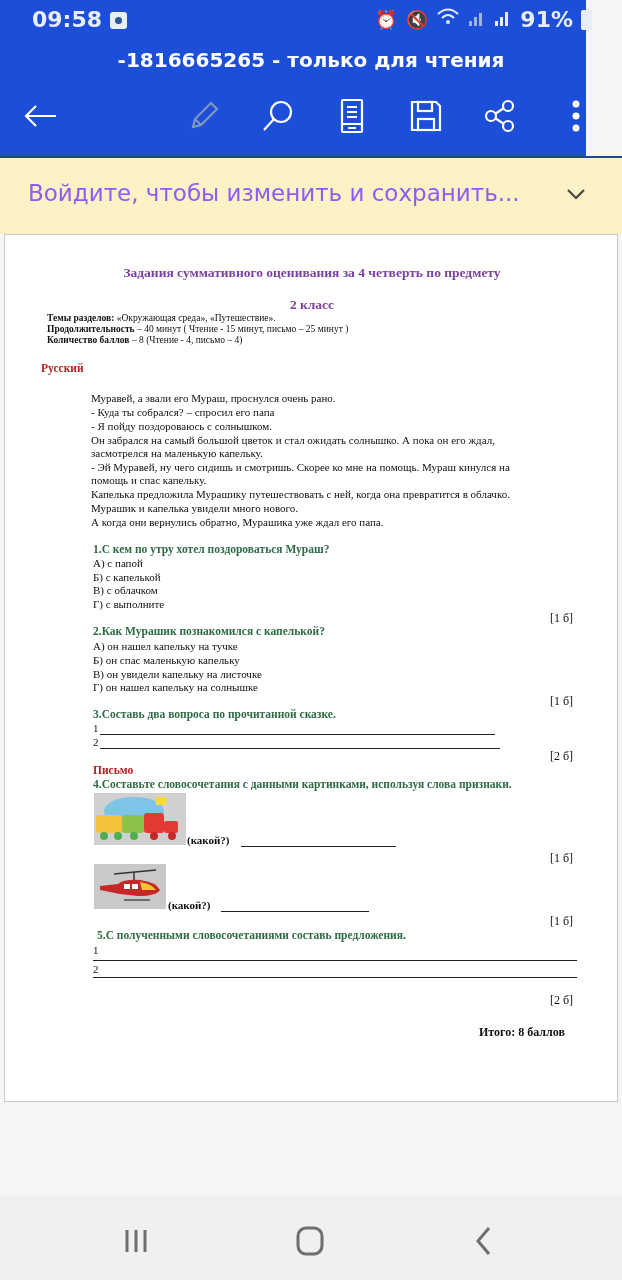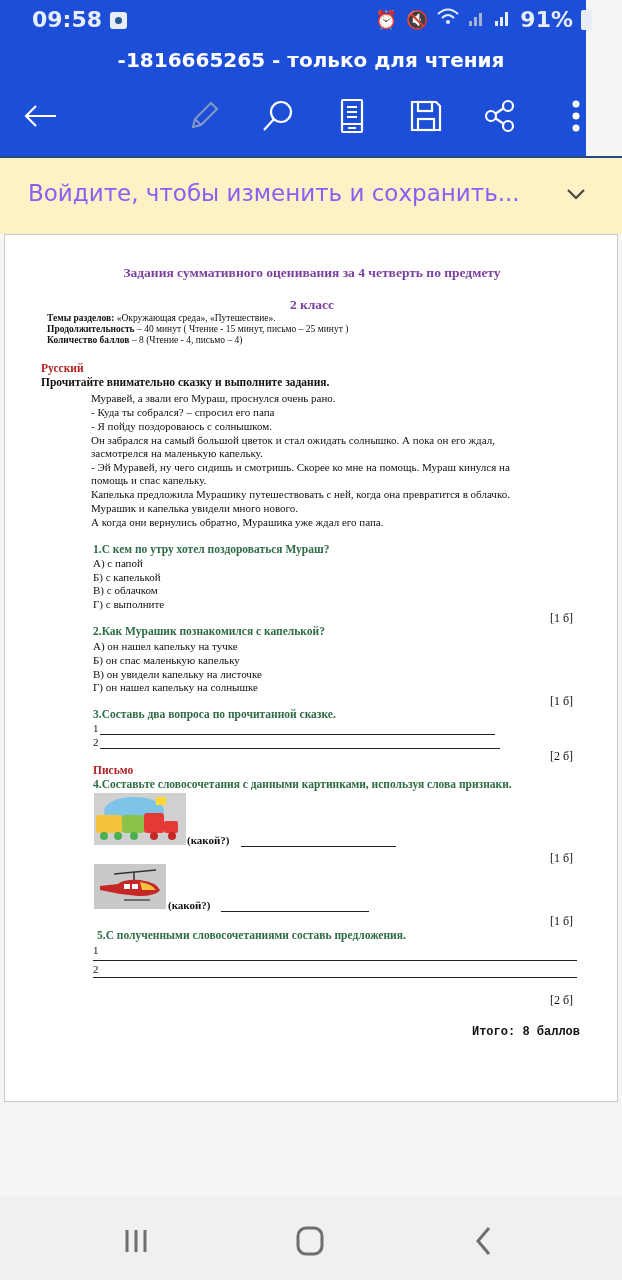--- a/index.html
+++ b/index.html
@@ -23,21 +23,21 @@
   .h-title { position: absolute; left: 0; width: 614px; text-align: center; font-weight: bold; color: #7a3fa0; font-size: 13.5px; }
   .meta { position: absolute; left: 42px; font-size: 9.5px; }
   .meta b { font-weight: bold; }
   .sec-red { position: absolute; color: #b22222; font-weight: bold; font-size: 11.5px; }
   .bold { position: absolute; font-weight: bold; font-size: 11.5px; }
   .line { position: absolute; font-size: 11px; white-space: nowrap; }
   .q { position: absolute; color: #2e6b45; font-weight: bold; font-size: 11.5px; }
   .score { position: absolute; right: 44px; font-size: 12px; }
   .underline { position: absolute; border-bottom: 1px solid #222; height: 1px; }
   .img-box { position: absolute; background: #c9c9c9; overflow: hidden; }
-  .total { position: absolute; right: 37px; font-weight: bold; font-size: 12px; font-family: Liberation Mono, monospace; }
+  .total { position: absolute; right: 52px; font-weight: bold; font-size: 12px; }
   .navbar { position: absolute; left: 0; top: 1196px; width: 622px; height: 84px; background: #f0f0f0; }
   .nav-btn { position: absolute; top: 28px; width: 40px; height: 34px; display: flex; align-items: center; justify-content: center; }
   .nav-btn svg { stroke: #6e6e6e; fill: none; stroke-width: 3; }
 </style>
 </head>
 <body>
 
 <div class="topbar">
   <div class="status">
     <span class="time">09:58</span>
@@ -132,21 +132,20 @@
 
 <div class="page">
   <div class="h-title" style="top:30px">Задания суммативного оценивания за 4 четверть по предмету</div>
   <div class="h-title" style="top:62px">2  класс</div>
 
   <div class="meta" style="top:78px"><b>Темы разделов:</b><span> «Окружающая  среда», «Путешествие».</span></div>
   <div class="meta" style="top:89px"><b>Продолжительность</b><span> – 40 минут  ( Чтение - 15 минут,  письмо – 25 минут )</span></div>
   <div class="meta" style="top:100px"><b>Количество баллов</b><span> – 8 (Чтение - 4, письмо – 4)</span></div>
 
   <div class="sec-red" style="left:36px; top:127px">Русский</div>
-  <div class="bold" style="left:36px; top:141px">Прочитайте внимательно сказку и выполните задания.</div>
 
   <div class="line" style="left:86px; top:157px">Муравей, а звали его Мураш, проснулся очень рано.</div>
   <div class="line" style="left:86px; top:171px">- Куда ты собрался? – спросил его папа</div>
   <div class="line" style="left:86px; top:185px">- Я пойду поздороваюсь с солнышком.</div>
   <div class="line" style="left:86px; top:199px">Он забрался на самый большой цветок и стал ожидать солнышко. А пока он его ждал,</div>
   <div class="line" style="left:86px; top:212px">засмотрелся на маленькую капельку.</div>
   <div class="line" style="left:86px; top:226px">- Эй Муравей, ну чего сидишь и смотришь. Скорее ко мне на помощь. Мураш кинулся на</div>
   <div class="line" style="left:86px; top:239px">помощь и спас капельку.</div>
   <div class="line" style="left:86px; top:253px"> Капелька предложила Мурашику путешествовать с ней, когда она превратится в облачко.</div>
   <div class="line" style="left:86px; top:267px">Мурашик и капелька увидели много нового.</div>

